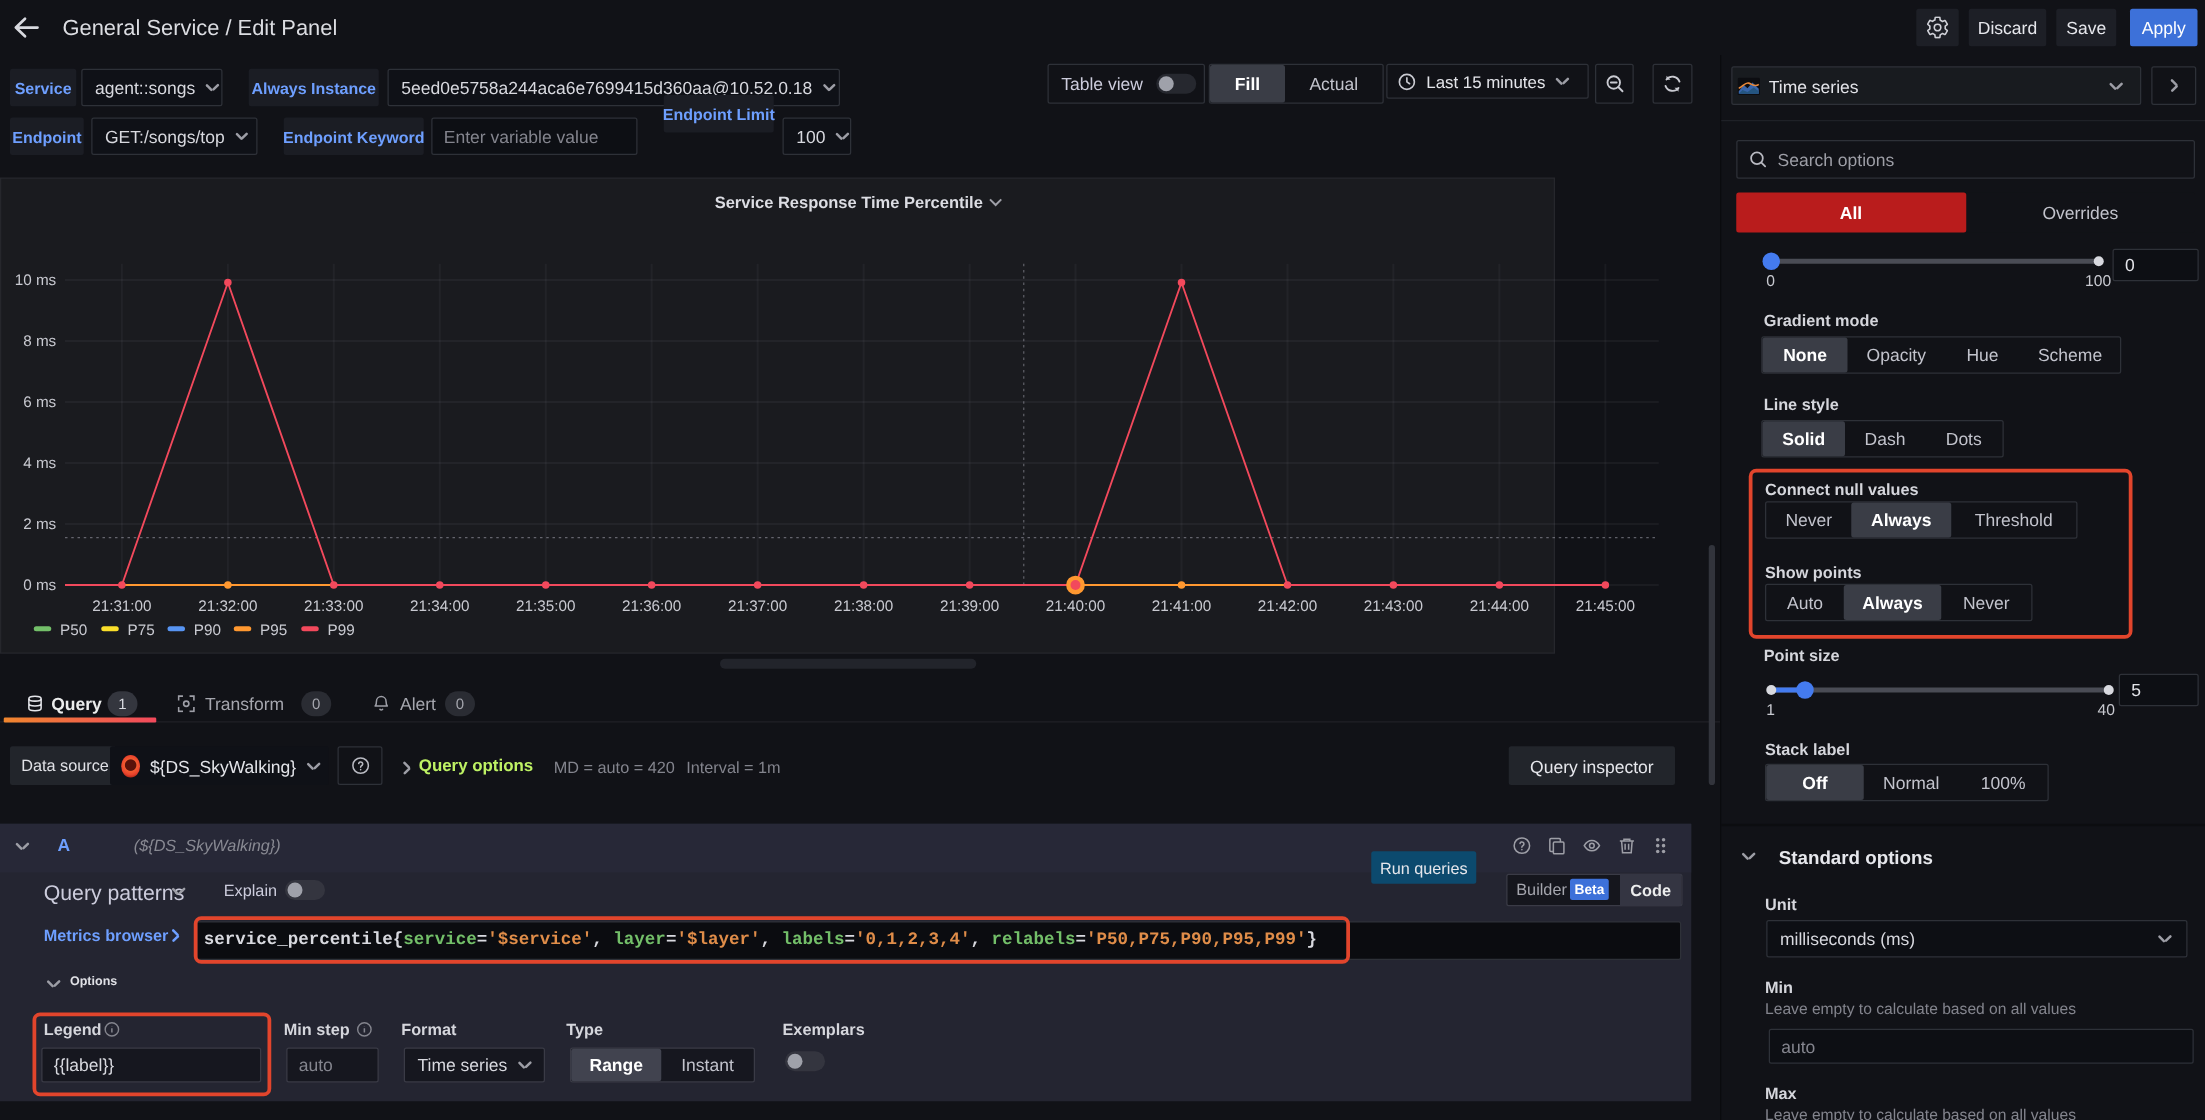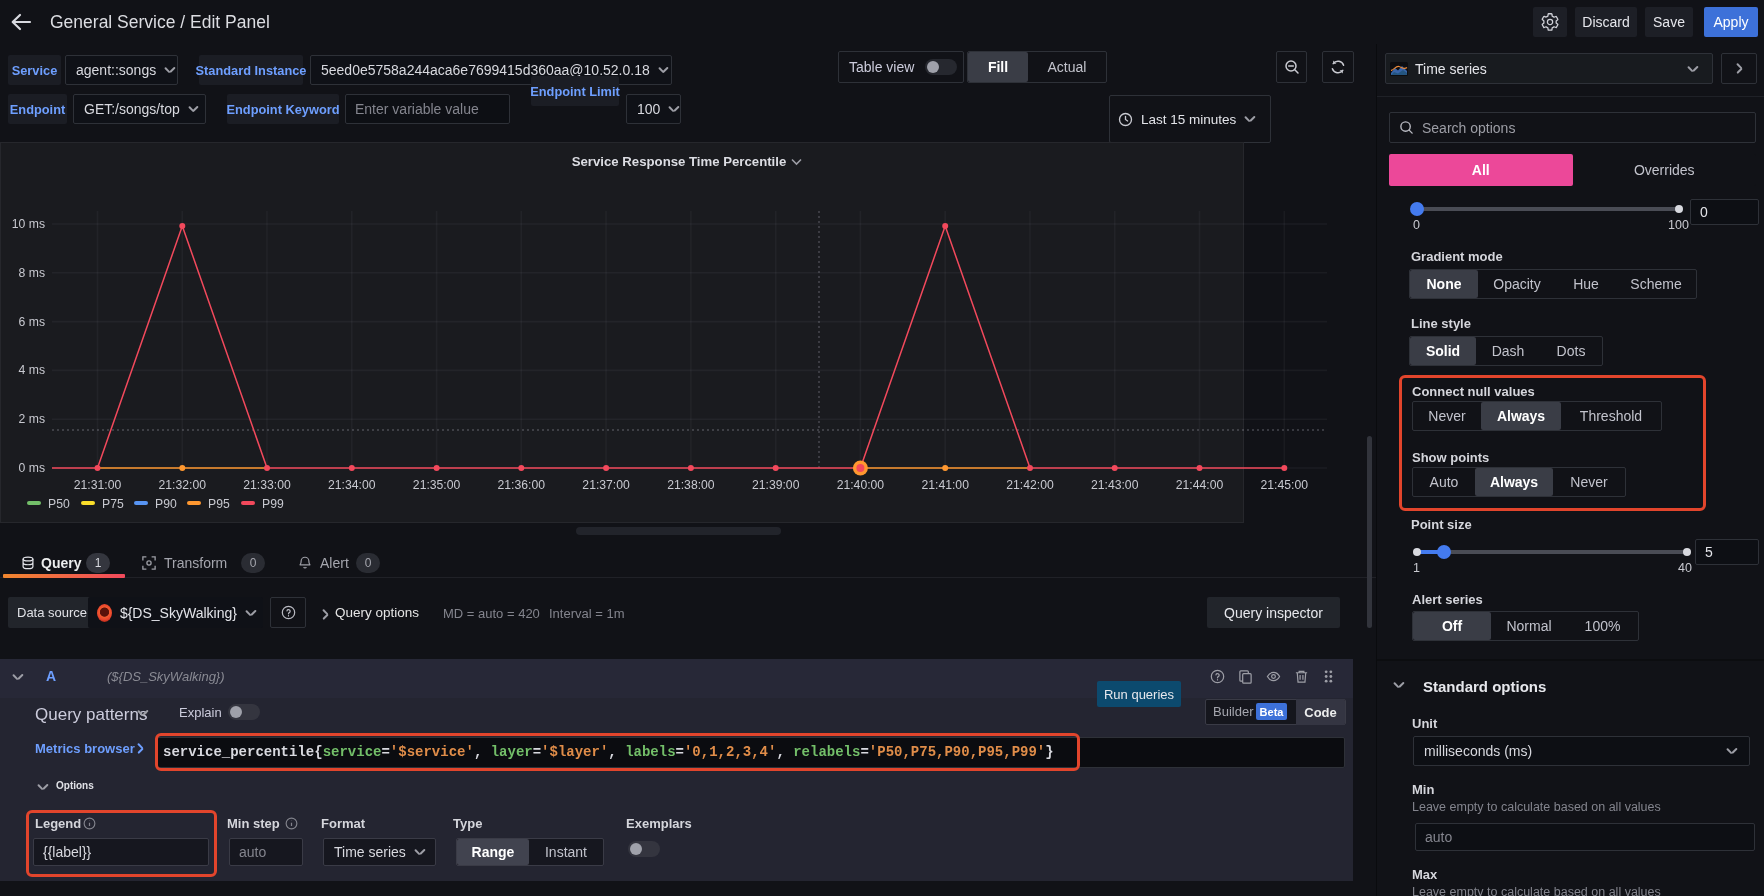--- a/index.html
+++ b/index.html
@@ -50,41 +50,41 @@
   <svg width="18" height="18" viewBox="0 0 24 24">
       <path d="M19.4 13.4c.04-.46.06-.93.06-1.4s-.02-.94-.06-1.4l2.1-1.64a.5.5 0 0 0 .12-.64l-2-3.46a.5.5 0 0 0-.61-.22l-2.48 1a7.6 7.6 0 0 0-2.42-1.4l-.38-2.64A.5.5 0 0 0 13.24 1h-4a.5.5 0 0 0-.5.42l-.37 2.64c-.88.34-1.7.82-2.42 1.4l-2.48-1a.5.5 0 0 0-.6.22l-2 3.46a.5.5 0 0 0 .12.64L3.1 10.6c-.04.46-.06.93-.06 1.4s.02.94.06 1.4L1 15.04a.5.5 0 0 0-.12.64l2 3.46c.13.22.39.3.6.22l2.49-1c.73.58 1.54 1.06 2.42 1.4l.37 2.64c.04.24.25.42.5.42h4c.25 0 .46-.18.5-.42l.37-2.64a7.6 7.6 0 0 0 2.42-1.4l2.48 1c.23.08.48 0 .61-.22l2-3.46a.5.5 0 0 0-.12-.64l-2.09-1.64z M11.24 15.5a3.5 3.5 0 1 1 0-7 3.5 3.5 0 0 1 0 7z" transform="translate(0.8,0)" fill="none" stroke="#d0d1d8" stroke-width="1.7" stroke-linejoin="round"></path>
     </svg>
 </div>
 <div class="btn" style="left:1575px;top:7px;width:62px;height:30px;background:#1d1f26;">Discard</div>
 <div class="btn" style="left:1645px;top:7px;width:48px;height:30px;background:#1d1f26;">Save</div>
 <div class="btn" style="left:1704px;top:7px;width:54px;height:30px;background:#3d71d9;color:#fff;">Apply</div>
 
 <div class="lbl" style="left:8px;top:55px;width:53px;">Service</div>
 <div class="sel" style="left:65px;top:55px;width:113px;">agent::songs<span class="chev"></span></div>
-<div class="lbl" style="left:199px;top:55px;width:104px;">Standard Instance</div>
+<div class="lbl" style="left:199px;top:55px;width:104px;">Always Instance</div>
 <div class="sel" style="left:310px;top:55px;width:362px;">5eed0e5758a244aca6e7699415d360aa@10.52.0.18<span class="chev"></span></div>
 
 <div class="lbl" style="left:8px;top:94px;width:59px;">Endpoint</div>
 <div class="sel" style="left:73px;top:94px;width:133px;">GET:/songs/top<span class="chev"></span></div>
 <div class="lbl" style="left:227px;top:94px;width:112px;">Endpoint Keyword</div>
 <div class="input" style="left:345px;top:94px;width:165px;height:30px;color:#84858e;">Enter variable value</div>
 <div class="lbl" style="left:531px;top:76px;width:88px;">Endpoint Limit</div>
 <div class="sel" style="left:626px;top:94px;width:55px;">100<span class="chev"></span></div>
 
 <div class="sel" style="left:838px;top:51px;width:126px;height:32px;background:#111217;">
   <span style="font-size:14px;color:#ccccdc;">Table view</span>
   <span class="toggle" style="left:86px;top:7px;">
       <i></i>
     </span>
 </div>
 <div class="seg" style="left:967px;top:51px;height:32px;">
   <span class="on" style="width:60px;padding:0;">Fill</span>
     <span style="width:78px;padding:0;">Actual</span>
 </div>
-<div class="sel" style="left:1109px;top:51px;width:162px;height:48px;background:#111217;white-space:nowrap;padding:0 8px;font-size:13.5px;margin-top:44px;">
+<div class="sel" style="left:1109px;top:51px;width:162px;height:28px;background:#111217;white-space:nowrap;padding:0 8px;font-size:13.5px;">
   <svg width="15" height="15" viewBox="0 0 16 16" style="margin-right:8px;flex:none;">
       <circle cx="8" cy="8" r="6.4" fill="none" stroke="#c9cad1" stroke-width="1.4"></circle>
       <path d="M8 4.6V8l2.3 1.6" fill="none" stroke="#c9cad1" stroke-width="1.4" stroke-linecap="round"></path>
     </svg>
   <span style="color:#e3e4e9;">Last 15 minutes</span>
     <span class="chev"></span>
 </div>
 <div class="sel" style="left:1276px;top:51px;width:31px;height:32px;background:#111217;justify-content:center;padding:0;">
   <svg width="16" height="16" viewBox="0 0 16 16">
       <circle cx="7" cy="7" r="5" fill="none" stroke="#c9cad1" stroke-width="1.5"></circle>
@@ -231,21 +231,21 @@
   <span style="font-size:14px;color:#e3e4e9;">${DS_SkyWalking}</span>
   <span class="chev"></span>
 </div>
 <div class="abs" style="left:270px;top:597px;width:36px;height:31px;border:1px solid #2e3138;border-radius:2px;display:flex;align-items:center;justify-content:center;">
   <svg width="15" height="15" viewBox="0 0 16 16">
       <circle cx="8" cy="8" r="6.6" fill="none" stroke="#b9bac2" stroke-width="1.3"></circle>
       <path d="M6.4 6.2a1.7 1.7 0 1 1 2.4 1.9c-.6.3-.8.7-.8 1.3 M8 11.4v.2" stroke="#b9bac2" stroke-width="1.3" fill="none" stroke-linecap="round"></path>
     </svg>
 </div>
 <span class="chevr abs" style="left:320px;top:609px;"></span>
-<div class="abs" style="left:335px;top:605px;font-size:13.5px;font-weight:400;color:#e5e5e5;">Query options</div>
+<div class="abs" style="left:335px;top:605px;font-size:13.5px;font-weight:700;color:#bef264;">Query options</div>
 <div class="abs" style="left:443px;top:606px;font-size:13px;color:#83848d;">MD = auto = 420</div>
 <div class="abs" style="left:549px;top:606px;font-size:13px;color:#83848d;">Interval = 1m</div>
 <div class="btn" style="left:1207px;top:597px;width:133px;height:31px;">Query inspector</div>
 
 <div class="abs" style="left:0;top:659px;width:1353px;height:222px;background:#242531;"></div>
 <div class="abs" style="left:0;top:659px;width:1353px;height:39px;background:#272837;"></div>
 <span class="chev abs" style="left:4px;top:672px;"></span>
 <div class="abs" style="left:46px;top:668px;font-size:14px;font-weight:600;color:#6e9fff;">A</div>
 <div class="abs" style="left:107px;top:669px;font-size:13px;font-style:italic;color:#898a93;">(${DS_SkyWalking})</div>
 <svg class="abs" style="left:1210px;top:669px;" width="15" height="15" viewBox="0 0 16 16">
@@ -342,21 +342,21 @@
 
 <div class="abs" style="left:1389px;top:112px;width:367px;height:31px;border:1px solid #2e3138;border-radius:2px;display:flex;align-items:center;padding:0 9px;">
   <svg width="15" height="15" viewBox="0 0 16 16" style="margin-right:8px;">
       <circle cx="7" cy="7" r="5" fill="none" stroke="#b9bac2" stroke-width="1.5"></circle>
       <path d="M10.8 10.8 L14 14" stroke="#b9bac2" stroke-width="1.5" stroke-linecap="round"></path>
     </svg>
   <span style="font-size:14px;color:#9d9ea6;">Search options</span>
 </div>
 
 <div class="abs" style="left:1389px;top:154px;width:367px;height:32px;background:#111217;border-radius:2px;display:flex;">
-  <span style="flex:1;background:#ec4899;border-radius:2px;display:flex;align-items:center;justify-content:center;font-size:14px;font-weight:700;color:#fff;">All</span>
+  <span style="flex:1;background:#b91c1c;border-radius:2px;display:flex;align-items:center;justify-content:center;font-size:14px;font-weight:700;color:#fff;">All</span>
   <span style="flex:1;display:flex;align-items:center;justify-content:center;font-size:14px;color:#c2c3cc;">Overrides</span>
 </div>
 
 <div class="abs" style="left:1417px;top:207px;width:262px;height:4px;background:#4a4c55;border-radius:2px;"></div>
 <div class="abs" style="left:1675px;top:205px;width:8px;height:8px;border-radius:50%;background:#d8d9df;"></div>
 <div class="abs" style="left:1410px;top:202px;width:14px;height:14px;border-radius:50%;background:#447bef;"></div>
 <div class="abs" style="left:1413px;top:218px;font-size:12.5px;color:#c8c9d0;">0</div>
 <div class="abs" style="left:1668px;top:218px;font-size:12.5px;color:#c8c9d0;">100</div>
 <div class="input" style="left:1690px;top:199px;width:69px;height:26px;color:#e3e4e9;">0</div>
 
@@ -392,21 +392,21 @@
 <div class="optlbl" style="left:1411px;top:517px;">Point size</div>
 <div class="abs" style="left:1417px;top:550px;width:270px;height:4px;background:#4a4c55;border-radius:2px;"></div>
 <div class="abs" style="left:1417px;top:550px;width:27px;height:4px;background:#447bef;"></div>
 <div class="abs" style="left:1413px;top:548px;width:8px;height:8px;border-radius:50%;background:#d8d9df;"></div>
 <div class="abs" style="left:1683px;top:548px;width:8px;height:8px;border-radius:50%;background:#d8d9df;"></div>
 <div class="abs" style="left:1437px;top:545px;width:14px;height:14px;border-radius:50%;background:#447bef;"></div>
 <div class="abs" style="left:1413px;top:561px;font-size:12.5px;color:#c8c9d0;">1</div>
 <div class="abs" style="left:1678px;top:561px;font-size:12.5px;color:#c8c9d0;">40</div>
 <div class="input" style="left:1695px;top:539px;width:64px;height:26px;color:#e3e4e9;">5</div>
 
-<div class="optlbl" style="left:1412px;top:592px;">Alert series</div>
+<div class="optlbl" style="left:1412px;top:592px;">Stack label</div>
 <div class="seg" style="left:1412px;top:611px;">
   <span class="on" style="width:78px;">Off</span>
     <span style="width:76px;">Normal</span>
     <span style="width:71px;">100%</span>
 </div>
 
 <div class="abs" style="left:1377px;top:659px;width:387px;height:2px;background:#0c0d10;"></div>
 <span class="chev abs" style="left:1385px;top:680px;"></span>
 <div class="abs" style="left:1423px;top:678px;font-size:15px;font-weight:700;color:#e6e7ec;">Standard options</div>
 

